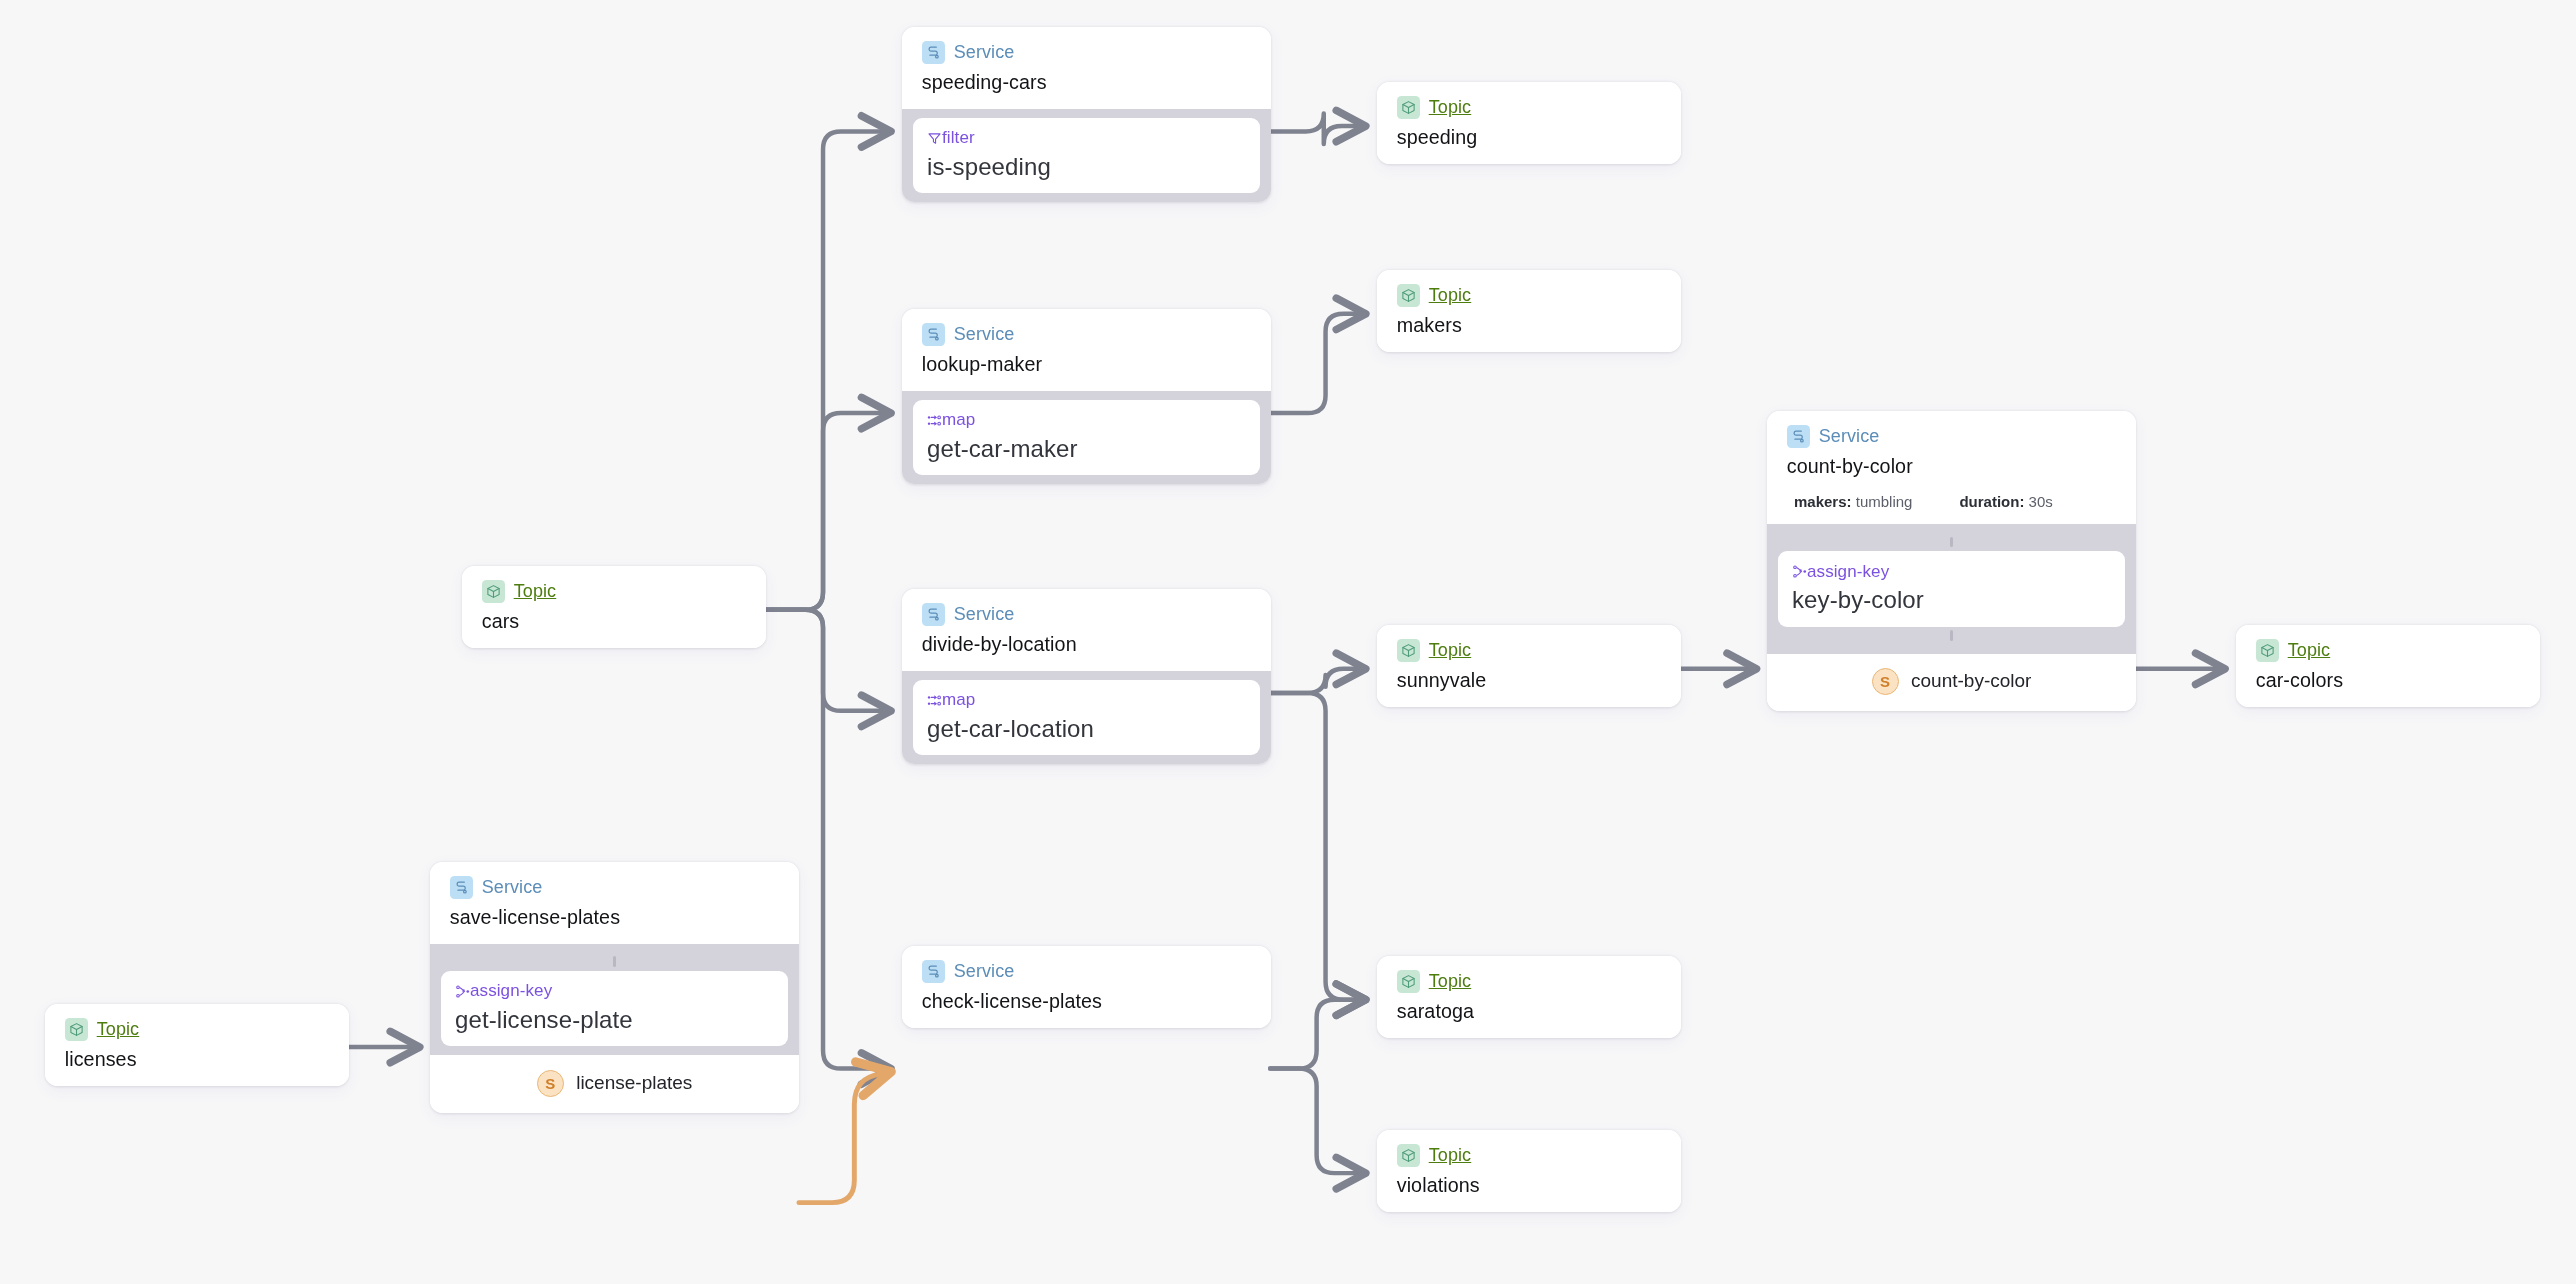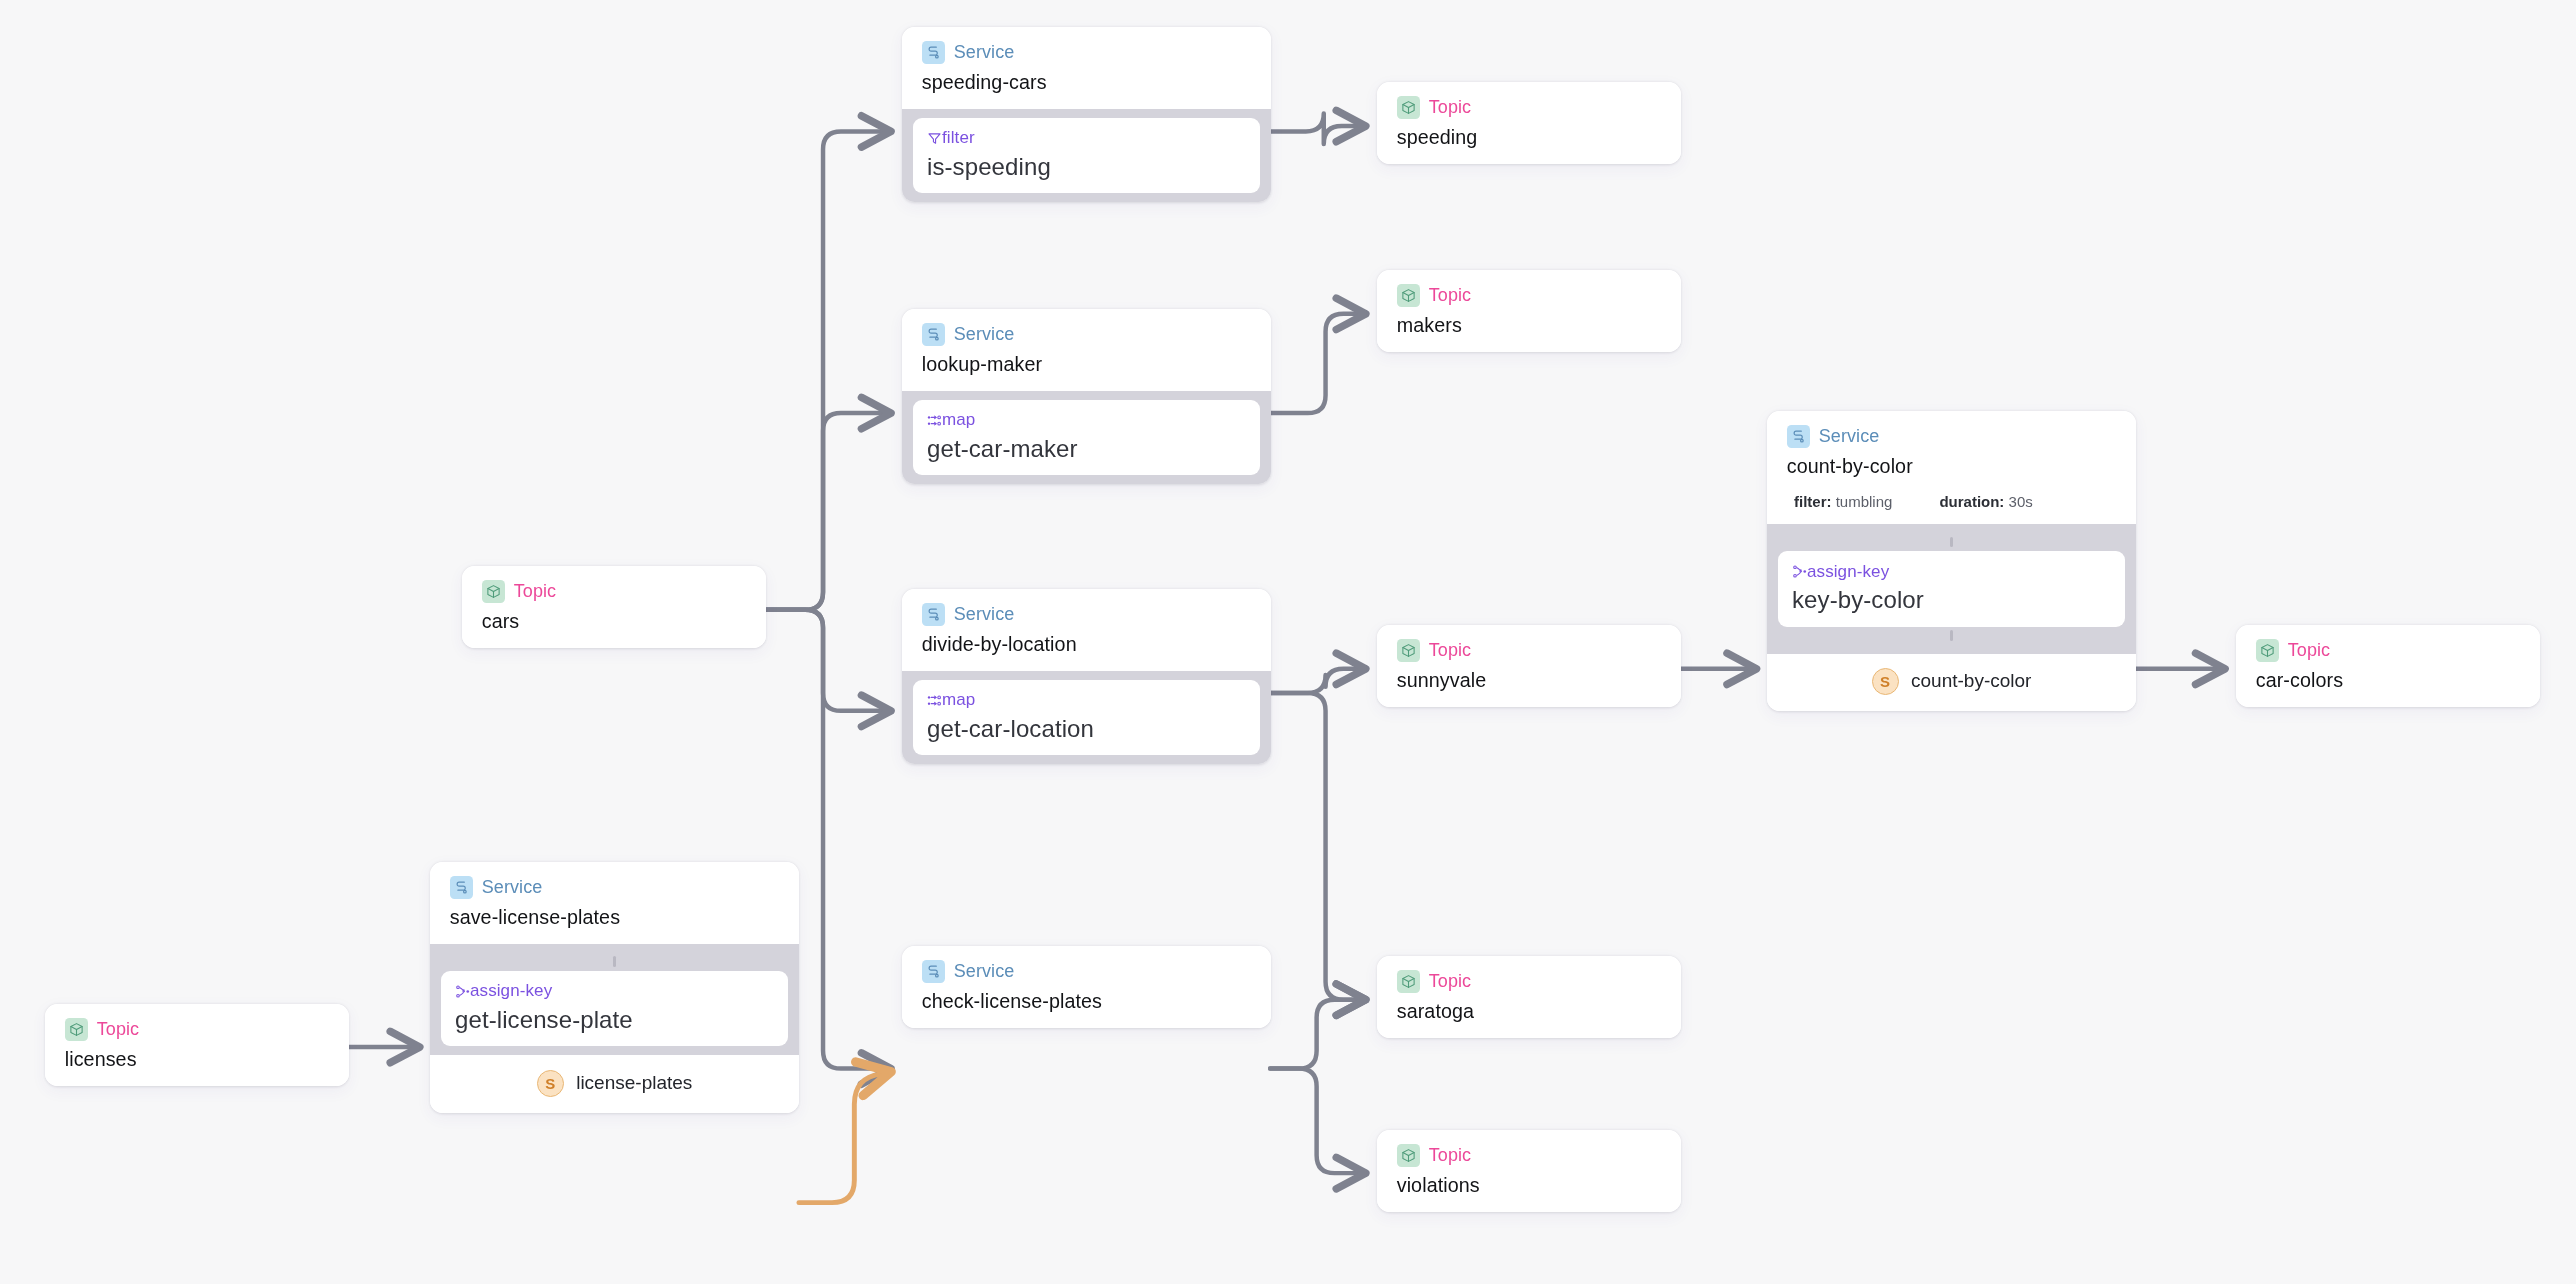--- a/index.html
+++ b/index.html
@@ -22,21 +22,21 @@
   }
   .node-head { padding: 14.3px 19.7px 14.3px 19.7px; background: #fff; }
   .kind-row { display: flex; align-items: center; gap: 9px; margin-bottom: 7.2px; text-align: center; }
   .kind-badge {
     width: 23px; height: 23px; border-radius: 4.5px;
     display: flex; align-items: center; justify-content: center; flex: none;
   }
   .kind-badge.topic { background: #c7e6d4; }
   .kind-badge.service { background: #bcdff5; }
   .kind-label { font-size: 18px; letter-spacing: 0.1px; }
-  .kind-label.topic { color: #ec4899; }
+  .kind-label.topic { color: #4d7c0f; text-decoration: underline; }
   .kind-label.service { color: #5b8db8; }
   .node-title { font-size: 19.7px; color: #121316; letter-spacing: 0.1px; }
 
   .meta-row {
     display: flex; gap: 47px; padding: 0 19.7px 14.3px 27px;
     font-size: 15px; color: #5c5f69;
   }
   .meta-row b { font-weight: 700; color: #2c2f36; }
 
   
@@ -316,21 +316,21 @@
                 <path d="M16.5 3.5H8.2a3.2 3.2 0 0 0 0 6.4h6.6a3.2 3.2 0 0 1 0 6.4H6.2"></path>
                 <circle cx="17.4" cy="18.6" r="2.1"></circle>
               </g>
             </svg>
           </span>
           <span class="kind-label service">Service</span>
         </div>
         <div class="node-title">count-by-color</div>
       </div>
       <div class="meta-row">
-        <span><b>filter:</b> <span>tumbling</span></span>
+        <span><b>makers:</b> <span>tumbling</span></span>
         <span><b>duration:</b> <span>30s</span></span>
       </div>
       <div class="ops">
         <div class="op-link"></div>
         <div class="op">
           <div class="op-kind">
             <span>
               <svg class="icn " width="15" height="15" viewBox="0 0 24 24">
                 <g stroke="#7b51e0" fill="none" stroke-width="1.7" stroke-linecap="round">
                   <circle cx="4.8" cy="5.2" r="2.1"></circle>

